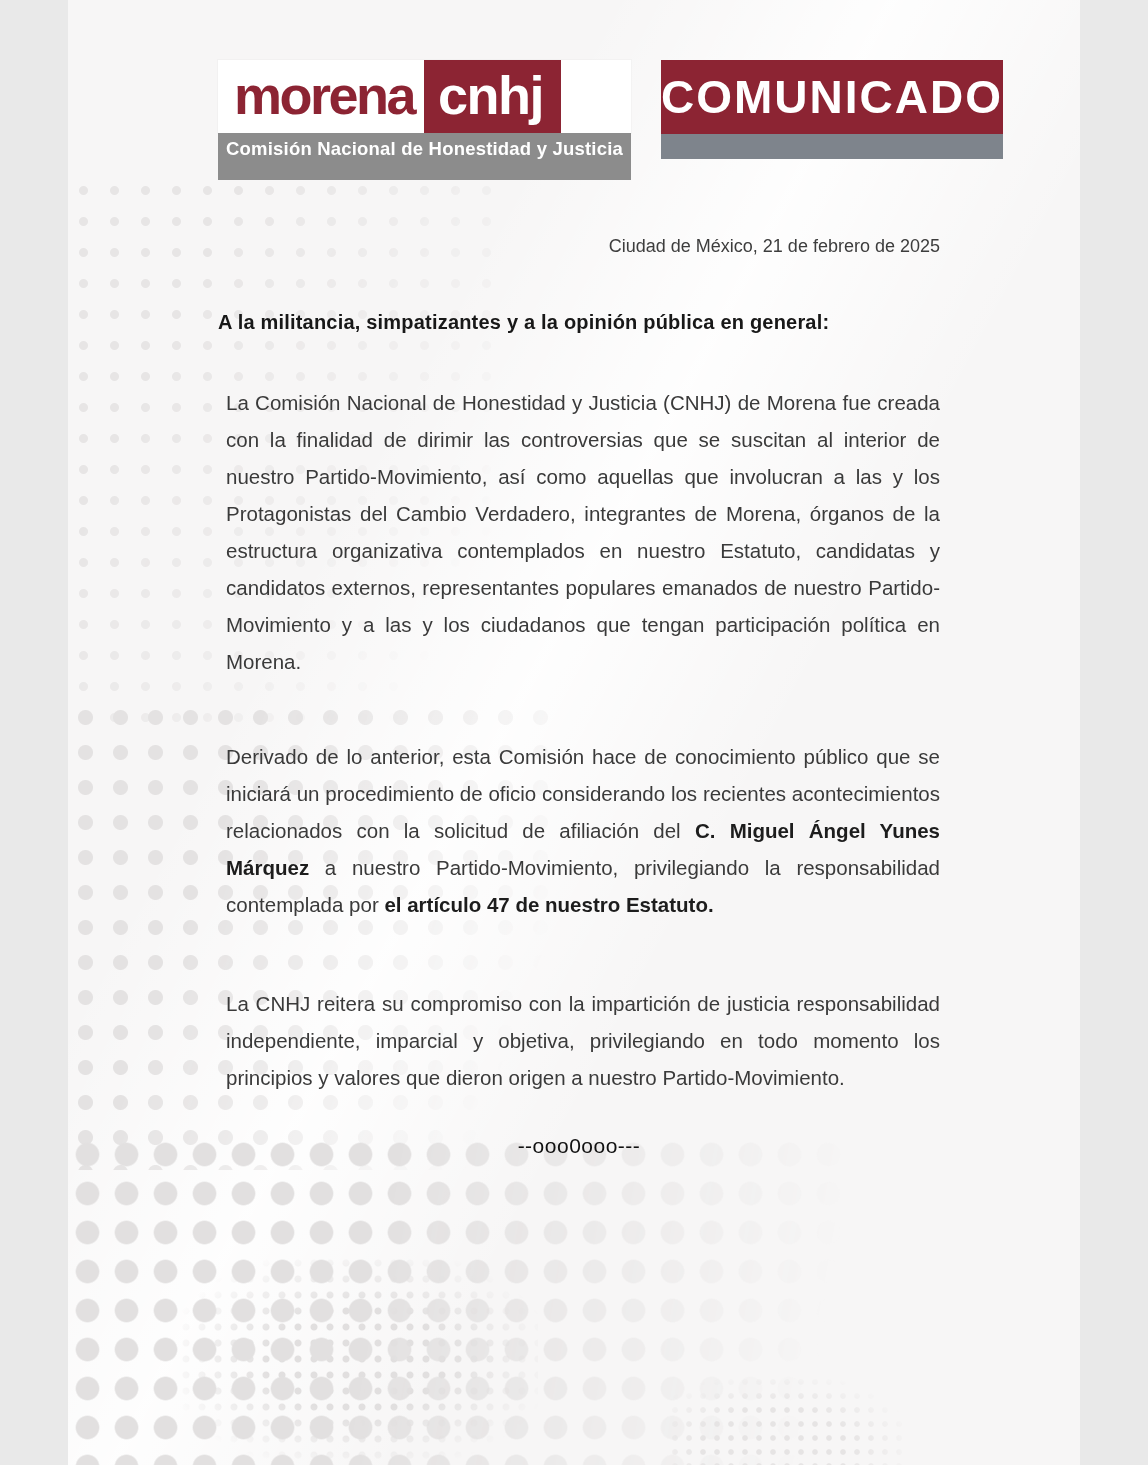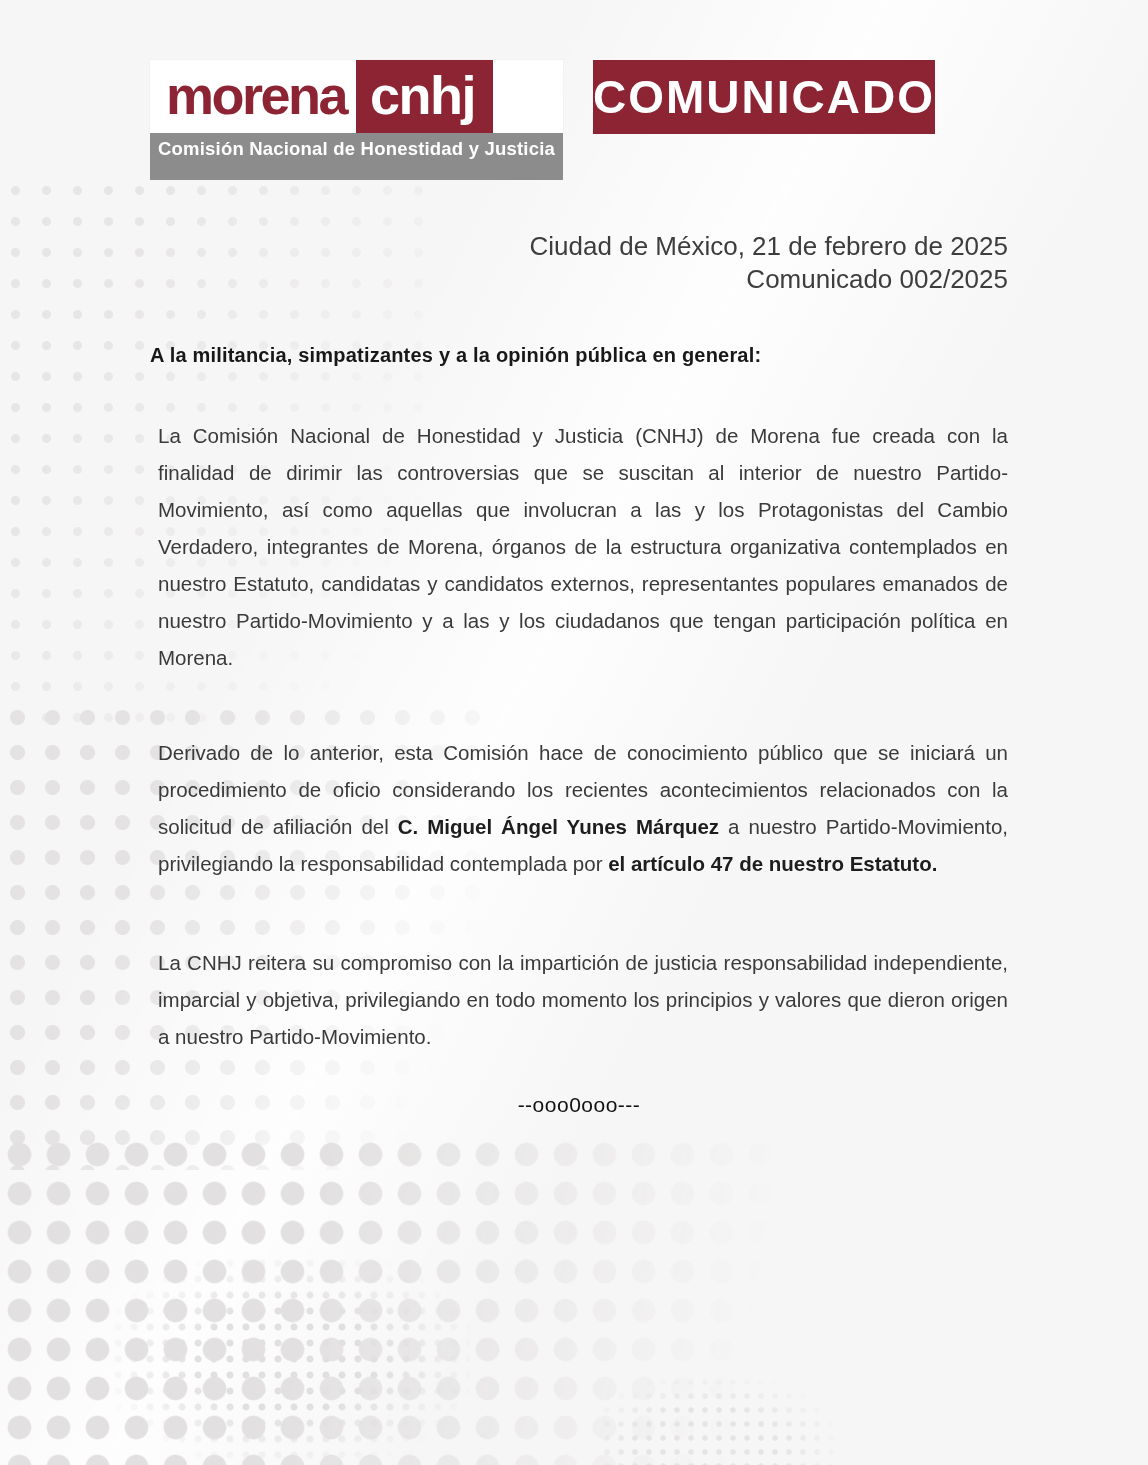--- a/index.html
+++ b/index.html
@@ -7,21 +7,21 @@
     --logo-gray:#8C8C8C;
     --banner-gray:#7E848C;
     --paper:#F7F6F6;
     --ink:#3A3A3A;
   }
   *{margin:0;padding:0;box-sizing:border-box;}
   html,body{background:#e9e9e9;}
   body{font-family:"Liberation Sans","DejaVu Sans",sans-serif;}
   .page{
     position:relative;
-    width:1148px;height:1465px;
+    width:1012px;height:1465px;
     margin:0 auto;
     background:
       linear-gradient(118deg, rgba(255,255,255,0) 30%, rgba(255,255,255,.85) 46%, rgba(255,255,255,0) 62%),
       var(--paper);
     overflow:hidden;
   }
   
   .dots{position:absolute;pointer-events:none;z-index:0;}
   .dots-top{
     left:0;top:175px;width:440px;height:560px;
@@ -73,32 +73,32 @@
     background:var(--maroon);color:#fff;
     font-size:54px;font-weight:bold;letter-spacing:-1.5px;
     padding:6px 18px 8px 14px;line-height:1.1;text-align:right;
   }
   .logo-tagline{
     background:var(--logo-gray);color:#fff;
     font-size:18.5px;font-weight:bold;
     text-align:center;padding:5px 8px 20px;
     letter-spacing:.2px;
   }
-  .banner-block{flex:1 1 auto;display:flex;flex-direction:row;}
+  .banner-block{flex:1 1 auto;display:flex;flex-direction:column;}
   .banner-main{
     background:var(--maroon);color:#fff;
     height:74px;display:flex;align-items:center;justify-content:center;
     font-size:46px;font-weight:bold;letter-spacing:2px;
   }
   .banner-strip{height:25px;background:var(--banner-gray);}
 
   
   .dateline{
     margin-top:50px;text-align:right;
-    font-size:26px;line-height:33px;color:#3D3D3D;
+    font-size:18px;line-height:33px;color:#3D3D3D;
   }
 
   
   .doc-title{
     margin:56px auto 0;max-width:830px;
     text-align:center;
     font-size:29px;font-weight:bold;line-height:47px;
     color:#222222;letter-spacing:.2px;
   }
 
@@ -146,21 +146,20 @@
         <div class="logo-tagline">Comisión Nacional de Honestidad y Justicia</div>
       </div>
       <div class="banner-block">
         <div class="banner-main">COMUNICADO</div>
         <div class="banner-strip"></div>
       </div>
     </div>
 
     <div class="dateline">
       <div>Ciudad de México, 21 de febrero de 2025</div>
-      <div>Comunicado 002/2025</div>
     </div>
 
 
     <div class="salutation">A la militancia, simpatizantes y a la opinión pública en general:</div>
 
     <p class="body-para p1">La Comisión Nacional de Honestidad y Justicia (CNHJ) de Morena fue creada con la finalidad de dirimir las controversias que se suscitan al interior de nuestro Partido-Movimiento, así como aquellas que involucran a las y los Protagonistas del Cambio Verdadero, integrantes de Morena, órganos de la estructura organizativa contemplados en nuestro Estatuto, candidatas y candidatos externos, representantes populares emanados de nuestro Partido-Movimiento y a las y los ciudadanos que tengan participación política en Morena.</p>
 
     <p class="body-para p2"><span>Derivado de lo anterior, esta Comisión hace de conocimiento público que se iniciará un procedimiento de oficio considerando los recientes acontecimientos relacionados con la solicitud de afiliación del </span><strong>C. Miguel Ángel Yunes Márquez</strong><span> a nuestro Partido-Movimiento, privilegiando la responsabilidad contemplada por </span><strong>el artículo 47 de nuestro Estatuto.</strong></p>
 
     <p class="body-para p3">La CNHJ reitera su compromiso con la impartición de justicia responsabilidad independiente, imparcial y objetiva, privilegiando en todo momento los principios y valores que dieron origen a nuestro Partido-Movimiento.</p>

